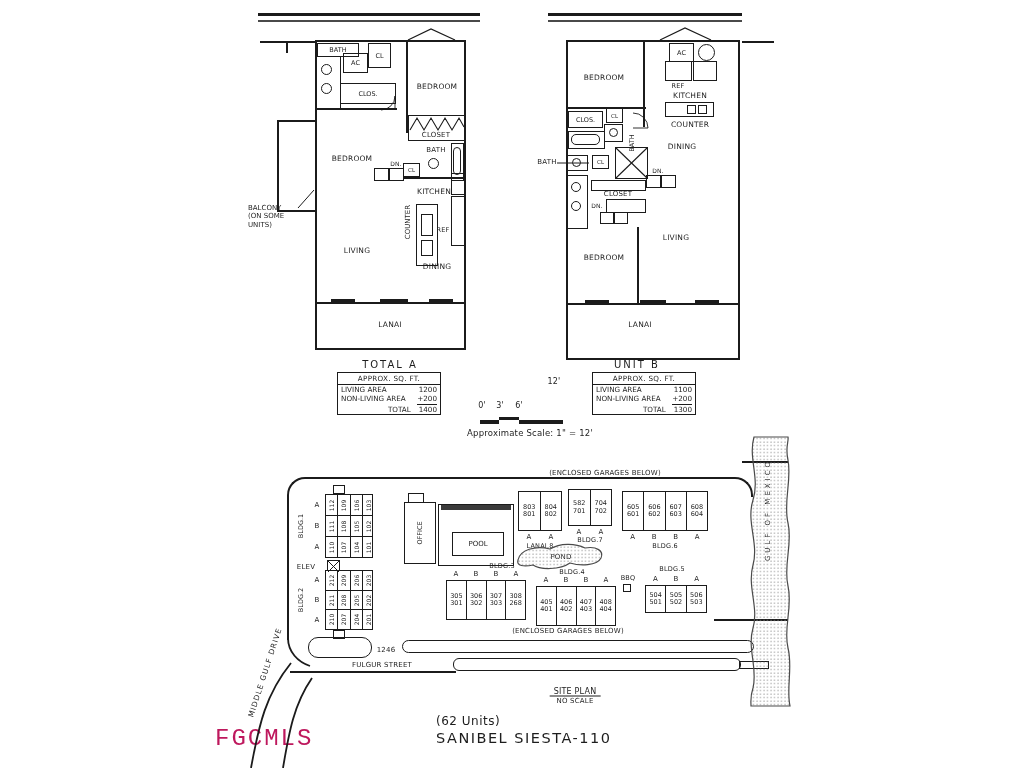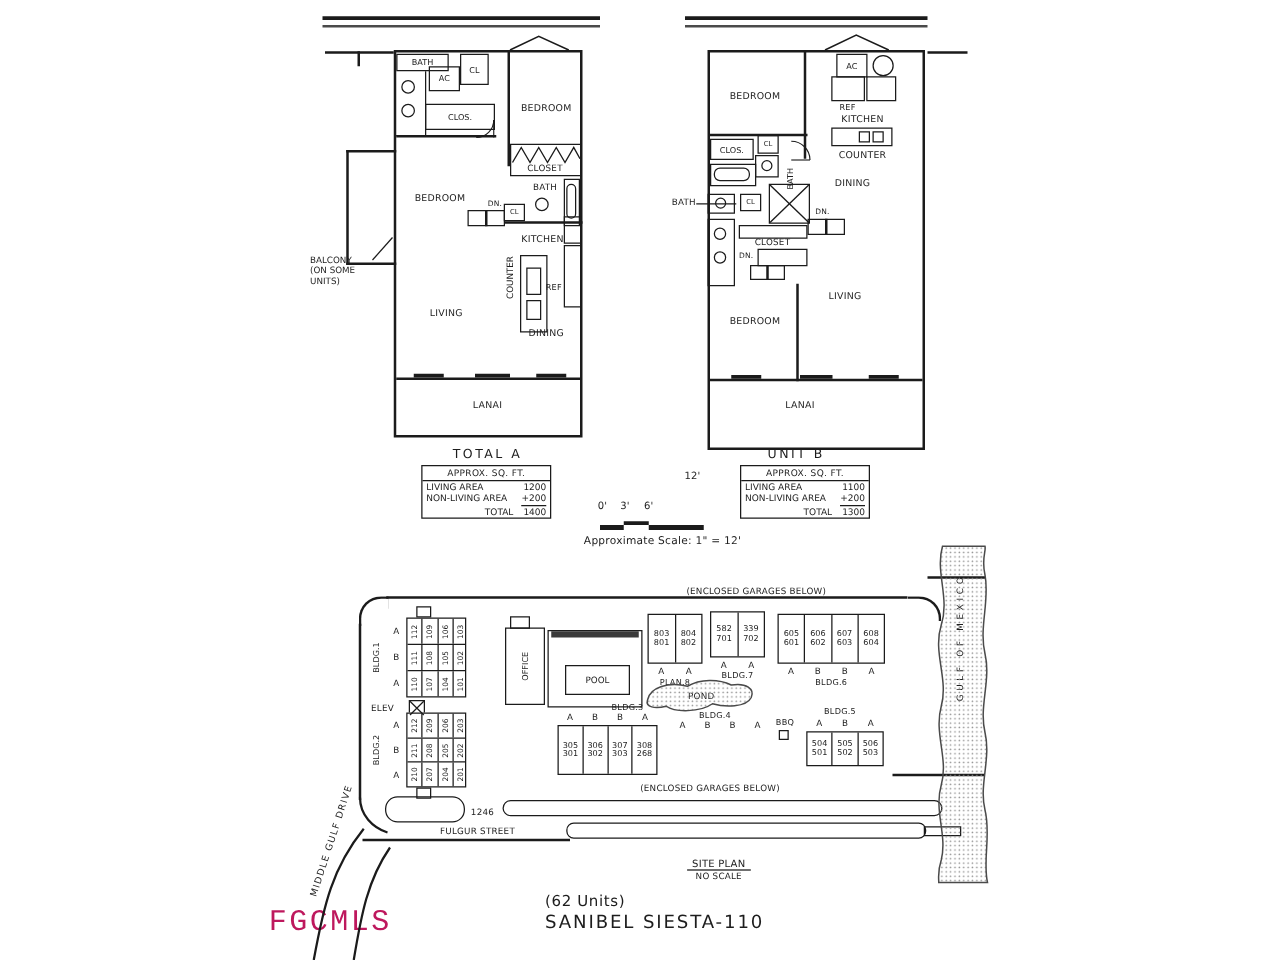--- a/index.html
+++ b/index.html
@@ -335,28 +335,28 @@
       </div>
       <div class="stack-cell">
         <span>804</span>
         <span>802</span>
       </div>
     </div>
   <div class="letters-row" style="left:518px;top:533px;width:44px">
       <span>A</span>
       <span>A</span>
     </div>
-  <div class="lbl s65" style="left:540px;top:546px">PLAN.8</div>
+  <div class="lbl s65" style="left:540px;top:546px">LANAI.8</div>
   <div class="hbldg" style="left:568px;top:489px;width:44px;height:37px">
       <div class="stack-cell">
         <span>582</span>
         <span>701</span>
       </div>
       <div class="stack-cell">
-        <span>339</span>
+        <span>704</span>
         <span>702</span>
       </div>
     </div>
   <div class="letters-row" style="left:568px;top:528px;width:44px">
       <span>A</span>
       <span>A</span>
     </div>
   <div class="lbl s65" style="left:590px;top:540px">BLDG.7</div>
   <div class="hbldg" style="left:622px;top:491px;width:86px;height:40px">
       <div class="stack-cell">
@@ -410,20 +410,38 @@
         <span>308</span>
         <span>268</span>
       </div>
     </div>
   <div class="lbl s65" style="left:572px;top:572px">BLDG.4</div>
   <div class="letters-row" style="left:536px;top:576px;width:80px">
       <span>A</span>
       <span>B</span>
       <span>B</span>
       <span>A</span>
+    </div>
+  <div class="hbldg" style="left:536px;top:586px;width:80px;height:40px">
+      <div class="stack-cell">
+        <span>405</span>
+        <span>401</span>
+      </div>
+      <div class="stack-cell">
+        <span>406</span>
+        <span>402</span>
+      </div>
+      <div class="stack-cell">
+        <span>407</span>
+        <span>403</span>
+      </div>
+      <div class="stack-cell">
+        <span>408</span>
+        <span>404</span>
+      </div>
     </div>
   <div class="lbl s65" style="left:672px;top:569px">BLDG.5</div>
   <div class="letters-row" style="left:645px;top:575px;width:62px">
       <span>A</span>
       <span>B</span>
       <span>A</span>
     </div>
   <div class="hbldg" style="left:645px;top:585px;width:62px;height:28px">
       <div class="stack-cell">
         <span>504</span>

